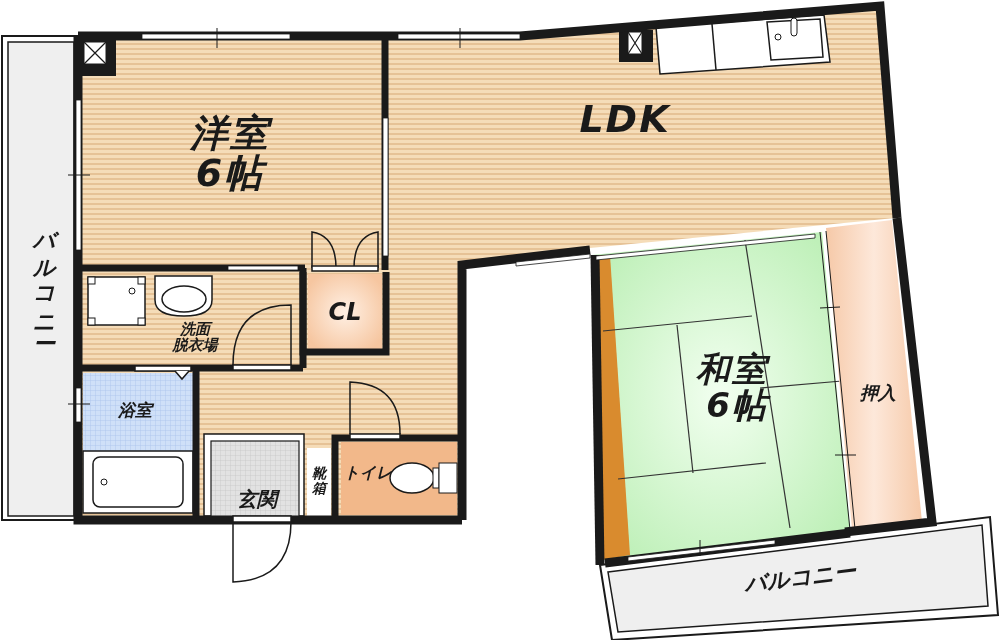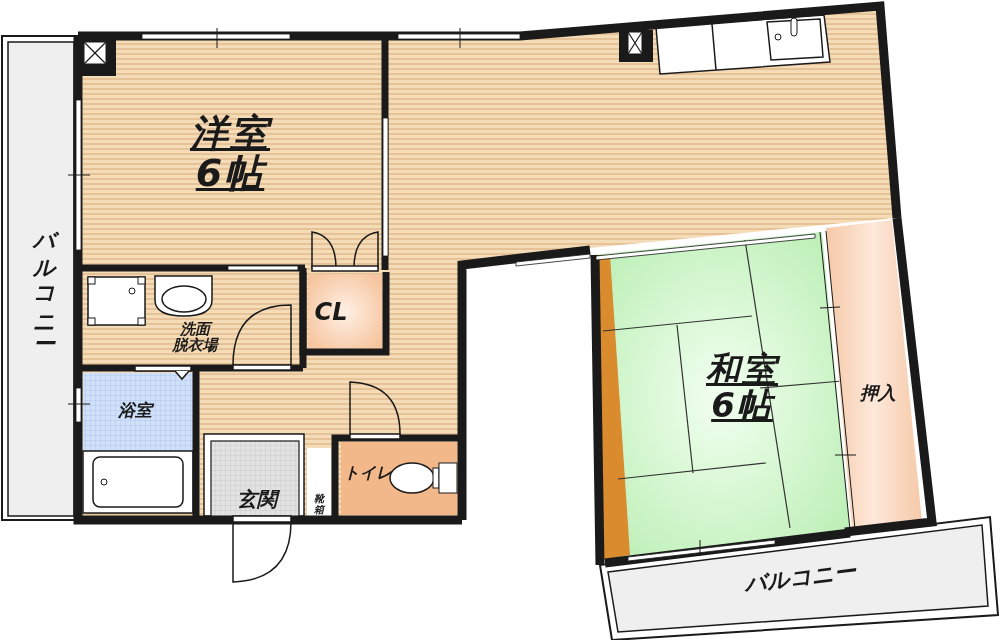--- a/index.html
+++ b/index.html
@@ -1,19 +1,19 @@
 <!DOCTYPE html>
 <html><head>
 <meta charset="utf-8">
 <style>
   html, body { margin: 0; padding: 0; background: #ffffff; }
   body { width: 1000px; height: 640px; position: relative; overflow: hidden; font-family: "DejaVu Sans", sans-serif; }
   #plan { position: absolute; left: 0; top: 0; width: 1000px; height: 640px; }
   .lbl { position: absolute; font-family: "DejaVu Sans", sans-serif; font-weight: bold; font-style: italic; color: #1a1a1a; text-align: center; line-height: 1.05; white-space: nowrap; }
-  .big { font-size: 38px; letter-spacing: 2px; text-decoration: underline; }
+  .big { font-size: 38px; letter-spacing: 2px; }
   .mid { font-size: 22px; }
   .sm  { font-size: 17px; }
   .xs  { font-size: 12px; }
   .vert { writing-mode: vertical-rl; text-orientation: upright; font-size: 22px; letter-spacing: 4px; }
 </style>
 </head>
 <body>
 
 <svg id="plan" viewBox="0 0 1000 640" xmlns="http://www.w3.org/2000/svg">
   <defs>
@@ -187,39 +187,40 @@
     <path d="M233 522 V582 Q291 580 291 522"></path>
   </g>
 </svg>
 
 <div class="lbl big" style="left:175px; top:114px; width:110px;">
   <div>洋室</div>
   <div>6帖</div>
 </div>
 
 <div class="lbl big" style="left:560px; top:100px; width:130px;">
-</div>
-
-<div class="lbl big" style="left:692px; top:352px; width:100px; font-size:34px;">
+  <div>LDK</div>
+</div>
+
+<div class="lbl big" style="left:668px; top:352px; width:100px; font-size:34px;text-align:right;">
   <div>和室</div>
   <div>6帖</div>
 </div>
 
-<div class="lbl mid" style="left:304px; top:300px; width:54px; font-size:24px;text-align:center;">CL</div>
+<div class="lbl mid" style="left:318px; top:300px; width:54px; font-size:24px;text-align:center;">CL</div>
 
 <div class="lbl xs" style="left:160px; top:322px; width:70px; font-size:15px;font-style:italic;">
   <div>洗面</div>
   <div>脱衣場</div>
 </div>
 
 <div class="lbl sm" style="left:100px; top:402px; width:70px;">浴室</div>
 
 <div class="lbl mid" style="left:222px; top:489px; width:70px; font-size:20px;">玄関</div>
 
-<div class="lbl xs" style="left:311px; top:466px; width:16px; white-space:normal; font-size:10px;margin-top:28px;">靴箱</div>
+<div class="lbl xs" style="left:311px; top:466px; width:16px; white-space:normal; font-size:14px;">靴箱</div>
 
 <div class="lbl sm" style="left:340px; top:465px; width:56px; font-size:16px;">トイレ</div>
 
 <div class="lbl sm" style="left:848px; top:364px; width:60px; font-size:18px;margin-top:20px;">押入</div>
 
 <div class="lbl vert" style="left:26px; top:215px; width:30px;">バルコニー</div>
 
 <div class="lbl mid" style="left:730px; top:566px; width:140px; transform:rotate(-7deg);">バルコニー</div>
 
 </body></html>

